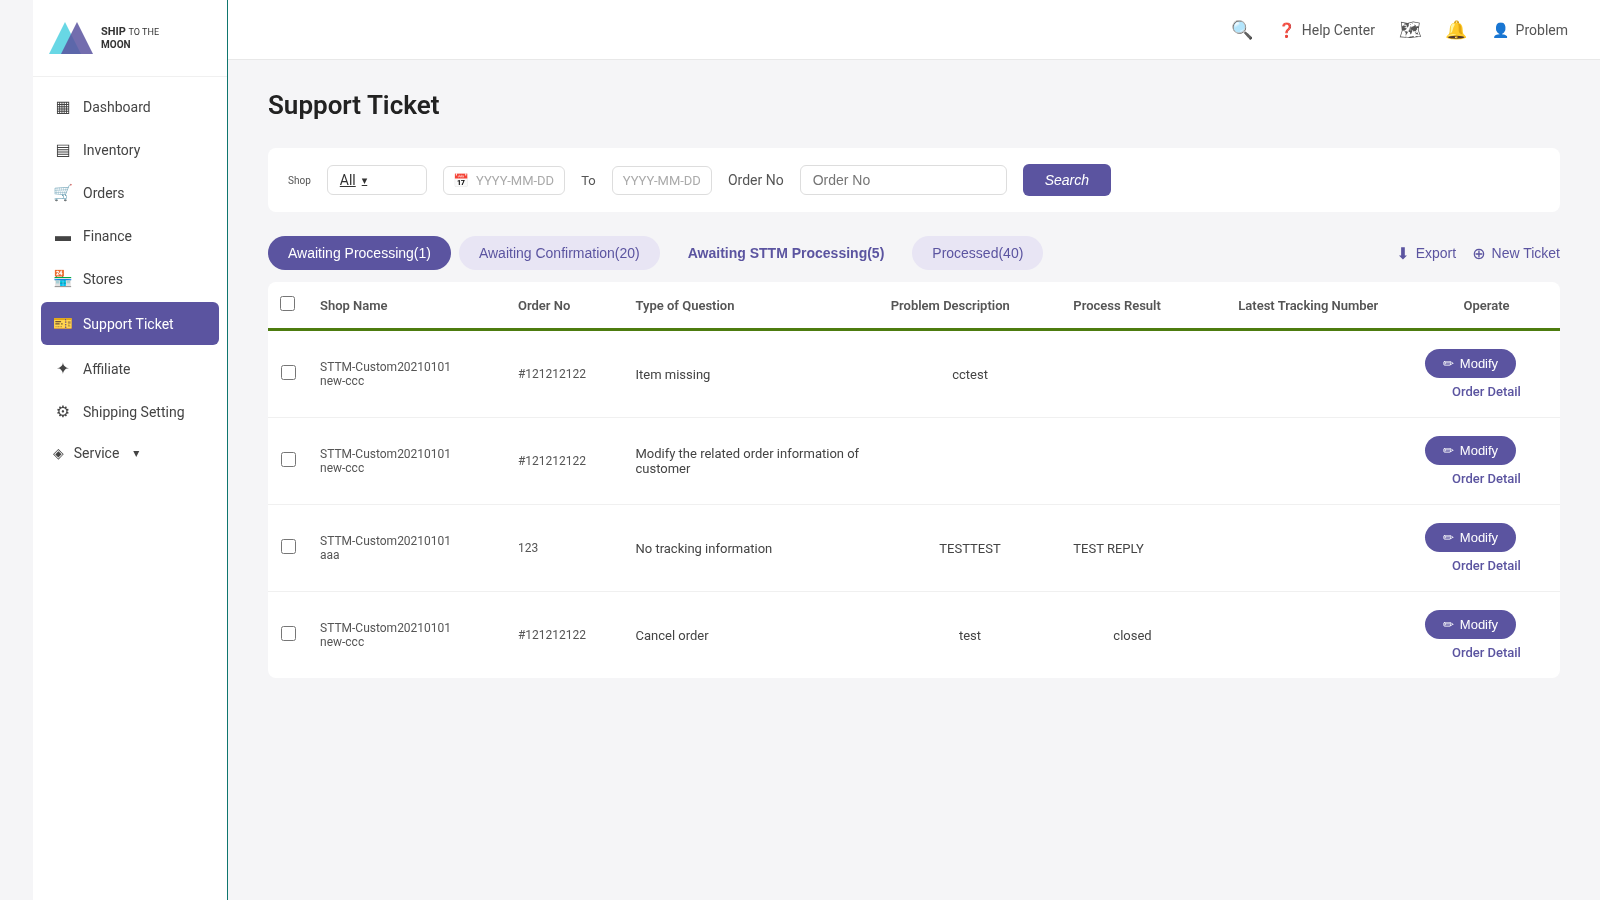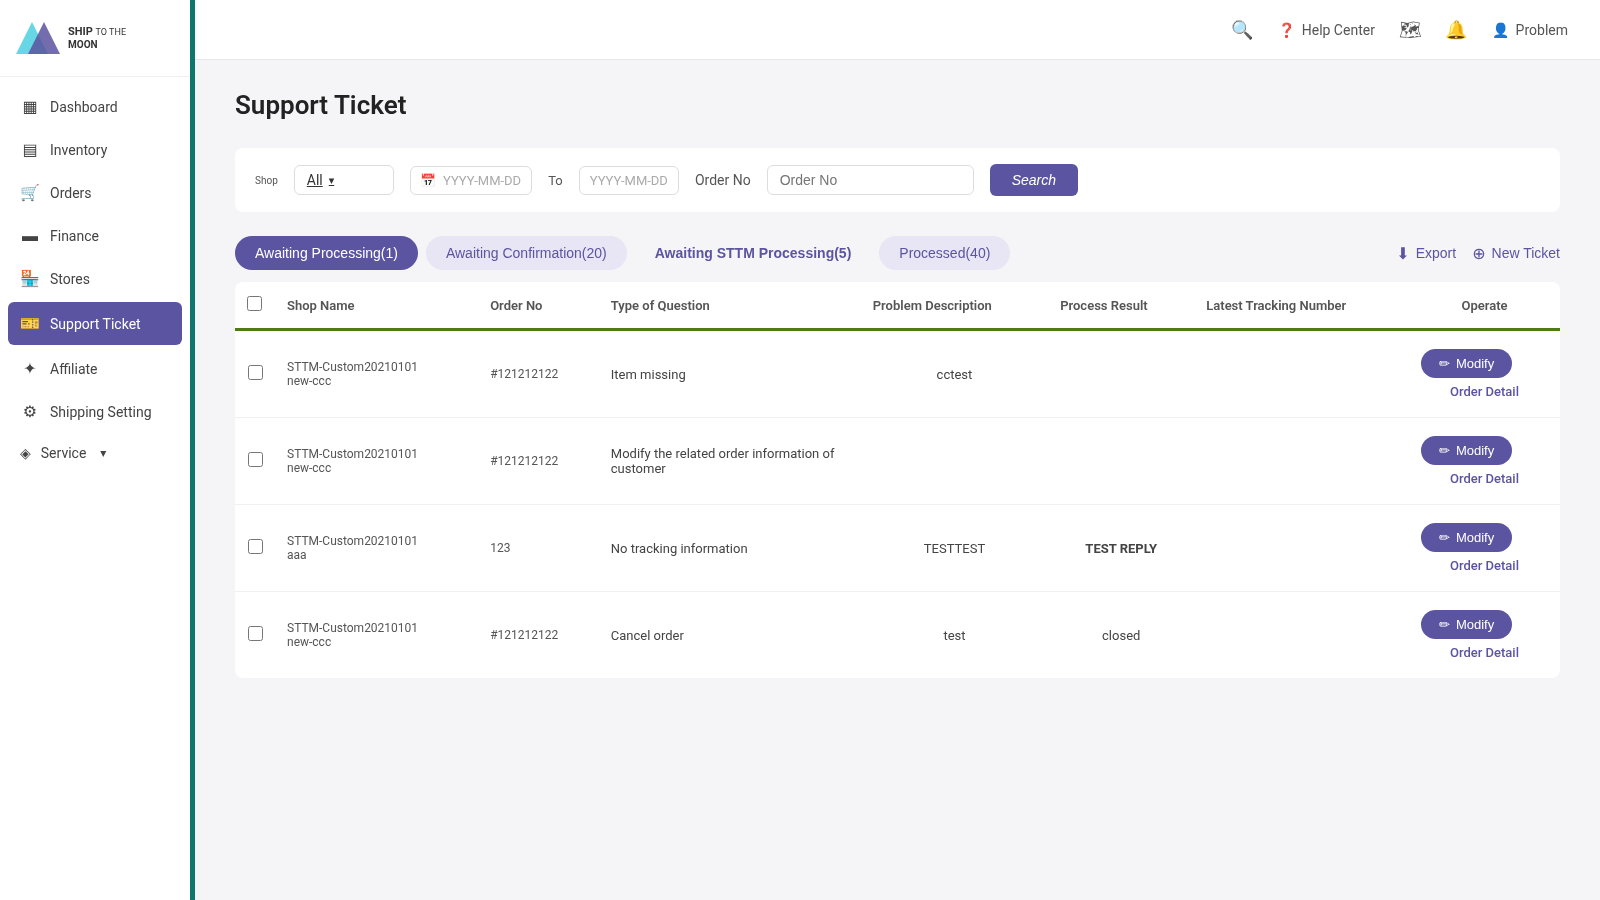--- a/index.html
+++ b/index.html
@@ -6,22 +6,23 @@
     body { font-family: -apple-system, BlinkMacSystemFont, 'Segoe UI', Roboto, sans-serif; background: #f5f5f7; display: flex; height: 900px; width: 1600px; overflow: hidden; }
 
     
     .sidebar {
       width: 195px;
       min-width: 195px;
       background: #fff;
       height: 100%;
       display: flex;
       flex-direction: column;
-      border-right: 5px solid #0f766e;
+      border-right: 1px solid #0f766e;
       padding-top: 0;
+      margin-left: 33px;
     }
     .sidebar-logo {
       padding: 18px 16px 18px 16px;
       border-bottom: 1px solid #f0f0f0;
       display: flex;
       align-items: center;
     }
     .logo-shape {
       width: 48px;
       height: 40px;
@@ -393,21 +394,21 @@
         <thead>
           <tr>
             <th class="checkbox-col">
               <input type="checkbox" style="">
             </th>
             <th>Shop Name</th>
             <th>Order No</th>
             <th>Type of Question</th>
             <th>Problem Description</th>
             <th>Process Result</th>
-            <th style="text-align:left;">Latest Tracking Number</th>
+            <th style="text-align:center;">Latest Tracking Number</th>
             <th style="text-align:center;">Operate</th>
           </tr>
         </thead>
         <tbody id="table-body">
         <tr>
       <td class="checkbox-col center">
         <input type="checkbox" style="">
       </td>
       <td>
         <div class="shop-name">STTM-Custom20210101</div>
@@ -457,21 +458,21 @@
       </td>
       <td>
         <div class="shop-name">STTM-Custom20210101</div>
         <div class="shop-name">aaa</div>
       </td>
       <td>
         <div class="order-no">123</div>
       </td>
       <td style="max-width:200px;">No tracking information</td>
       <td style="text-align:center;">TESTTEST</td>
-      <td style="text-align:center;font-weight:bold;">TEST REPLY</td>
+      <td style="text-align:left;">TEST REPLY</td>
       <td style="text-align:center;"></td>
       <td class="operate-cell">
         <button class="modify-btn">
           <span>✏</span>
           <span>Modify</span>
         </button>
         <a class="order-detail-link">Order Detail</a>
       </td>
     </tr>
             <tr>

